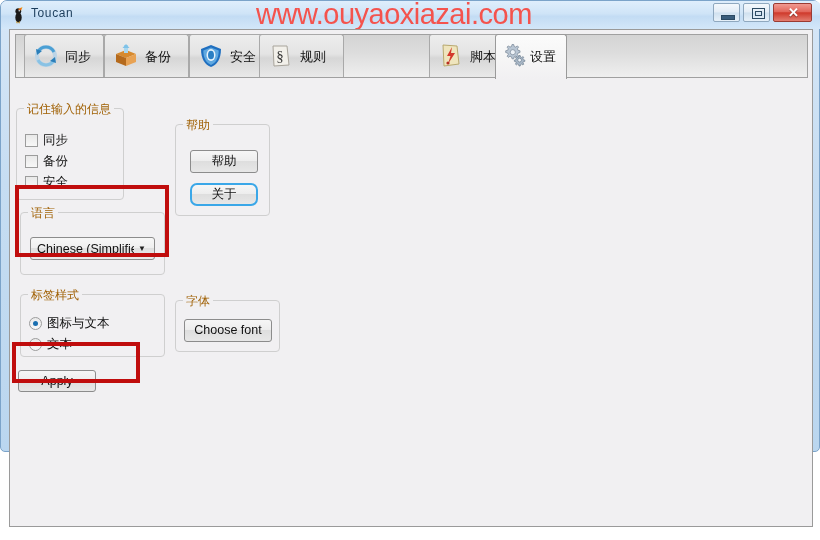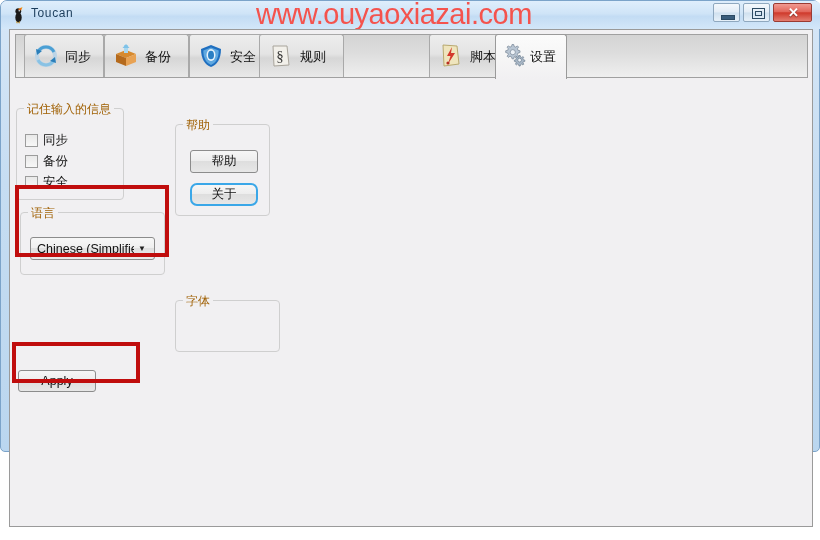--- a/index.html
+++ b/index.html
@@ -373,23 +373,35 @@
 
     <div class="groupbox" style="left:10px; top:182px; width:145px; height:63px;padding-left:23px;">
       <div class="group-title">语言</div>
       <div id="language-combo" style="left:9px; top:24px; width:125px; height:23px;">
         <span class="combo-text">Chinese (Simplified</span>
         <span class="combo-arrow">▼</span>
       </div>
     </div>
 
 
+    <div class="groupbox" style="left:10px; top:264px; width:145px; height:63px;">
+      <div class="group-title">标签样式</div>
+      <div class="cbrow" style="left:8px; top:20px;">
+        <span class="rbox checked"></span>
+        <span class="cblabel">图标与文本</span>
+      </div>
+      <div class="cbrow" style="left:8px; top:41px;">
+        <span class="rbox"></span>
+        <span class="cblabel">文本</span>
+      </div>
+    </div>
 
     <div class="groupbox" style="left:165px; top:270px; width:105px; height:52px;">
       <div class="group-title">字体</div>
+      <div class="btn" style="left:8px; top:18px; width:88px; height:23px;">Choose font</div>
     </div>
 
     <div class="btn" style="left:8px; top:340px; width:78px; height:22px;text-align:right;">Apply</div>
 
   </div>
 
   <div class="redbox" style="left:14px; top:184px; width:154px; height:72px;"></div>
   <div class="redbox" style="left:11px; top:341px; width:128px; height:41px;"></div>
 
 </div>

